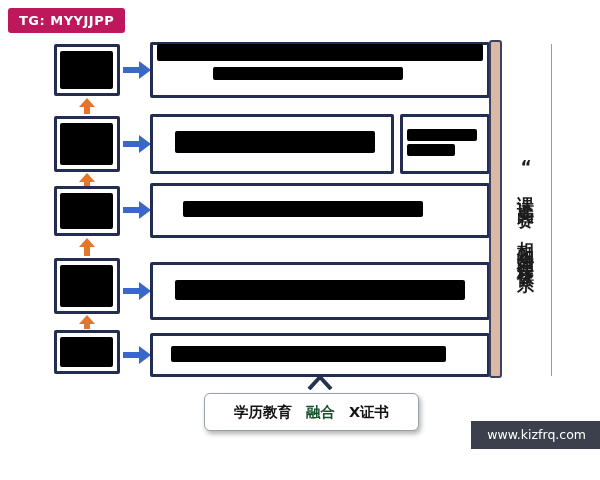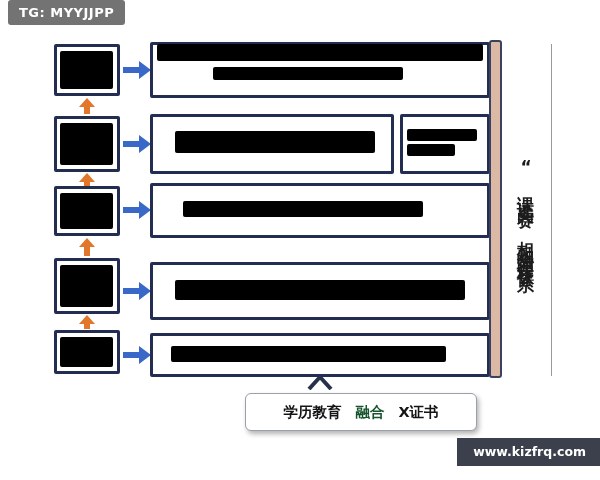--- a/index.html
+++ b/index.html
@@ -4,29 +4,29 @@
 <style>
   html,body { margin:0; padding:0; }
   body {
     width:600px; height:480px; position:relative; overflow:hidden;
     background:#ffffff;
     font-family:"DejaVu Sans","Liberation Sans",sans-serif;
   }
 
   
   .tg-badge {
-    position:absolute; left:8px; top:0;
-    background:#737373; color:#fff;
+    position:absolute; left:8px; top:8px;
+    background:#be185d; color:#fff;
     font-size:13px; font-weight:bold; letter-spacing:.5px;
     padding:5px 11px; border-radius:3px;
   }
   .watermark {
-    position:absolute; right:0; bottom:14px;
+    position:absolute; right:0; bottom:31px;
     background:#3b404c; color:#fff;
-    font-size:12.5px; font-weight:bold;
+    font-size:12.5px; font-weight:normal;
     padding:6px 14px 7px 16px;
   }
 
   
   .sbox, .bbox {
     position:absolute; background:#fff;
     border:3px solid #232d52; border-radius:2px; box-sizing:border-box;
   }
   .sbox .fill {
     position:absolute; left:3px; right:4px; top:4px; bottom:4px;
@@ -71,25 +71,25 @@
     letter-spacing:5px; line-height:36px; text-align:center;
   }
   .vline {
     position:absolute; left:551px; top:44px; width:1px; height:332px;
     background:#9a9a9a;
   }
 
   
   .up-chevron { position:absolute; left:306px; top:373px; }
   .fusion-box {
-    position:absolute; left:204px; top:393px; width:232px; height:38px;
+    position:absolute; left:204px; top:393px; width:215px; height:38px;
     background:#fff; border:1.5px solid #9aa0a8; border-radius:6px;
     box-shadow:2px 3px 5px rgba(0,0,0,.3);
     display:flex; align-items:center; justify-content:center; gap:14px;
-    font-size:14.5px; font-weight:bold; color:#141414; box-sizing:border-box;margin-left:41px;
+    font-size:14.5px; font-weight:bold; color:#141414; box-sizing:border-box;
   }
   .fusion-box .red { color:#14532d; }
 </style>
 </head>
 <body>
 
 <div class="tg-badge">TG: MYYJJPP</div>
 
 <div class="sbox" style="left:54px; top:44px; width:66px; height:52px;">
   <div class="fill"></div>

